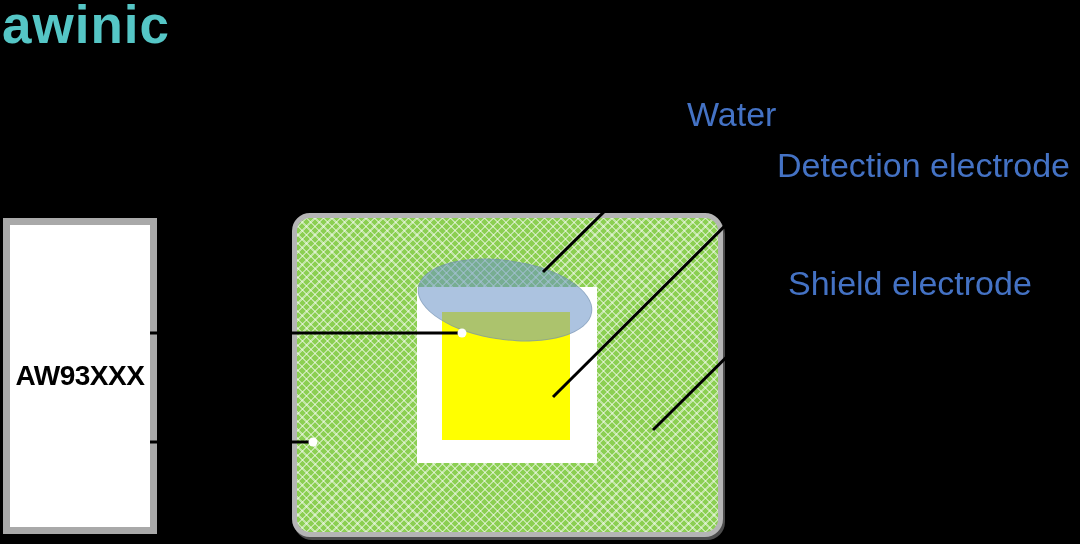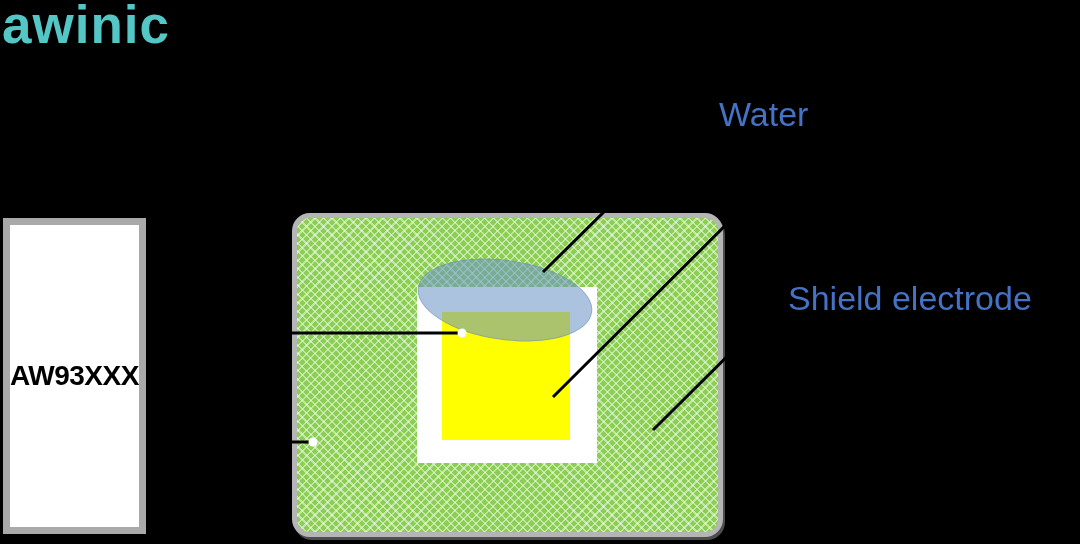--- a/index.html
+++ b/index.html
@@ -24,29 +24,29 @@
   }
 
   
   .anno {
     position: absolute;
     font-size: 34px;
     line-height: 1.1;
     color: #4472c4;
     white-space: nowrap;
   }
-  #label-water     { left: 687px; top: 96px; margin-left: 32px; }
+  #label-water     { left: 687px; top: 96px; }
   #label-detection { left: 777px; top: 147px; }
-  #label-shield    { left: 788px; top: 280px; }
+  #label-shield    { left: 788px; top: 265px; }
 
   
   #chip {
     position: absolute;
     left: 3px; top: 218px;
-    width: 143px; height: 316px;
+    width: 154px; height: 316px;
     box-sizing: border-box;
     background: #ffffff;
     border: 7px solid #a9a9a9;
     display: flex;
     align-items: center;
     justify-content: center;
   }
   #chip-label {
     font-size: 28px;
     font-weight: bold;
@@ -106,20 +106,21 @@
   }
 </style>
 </head>
 <body>
 
 <div id="canvas">
 
   <div id="logo">awinic</div>
 
   <div id="label-water" class="anno">Water</div>
+  <div id="label-detection" class="anno">Detection electrode</div>
   <div id="label-shield" class="anno">Shield electrode</div>
 
   <div id="chip">
     <span id="chip-label">AW93XXX</span>
   </div>
 
   <div id="shield-pad"></div>
   <div id="pad-gap"></div>
   <div id="detection-pad"></div>
   <div id="water-droplet"></div>

